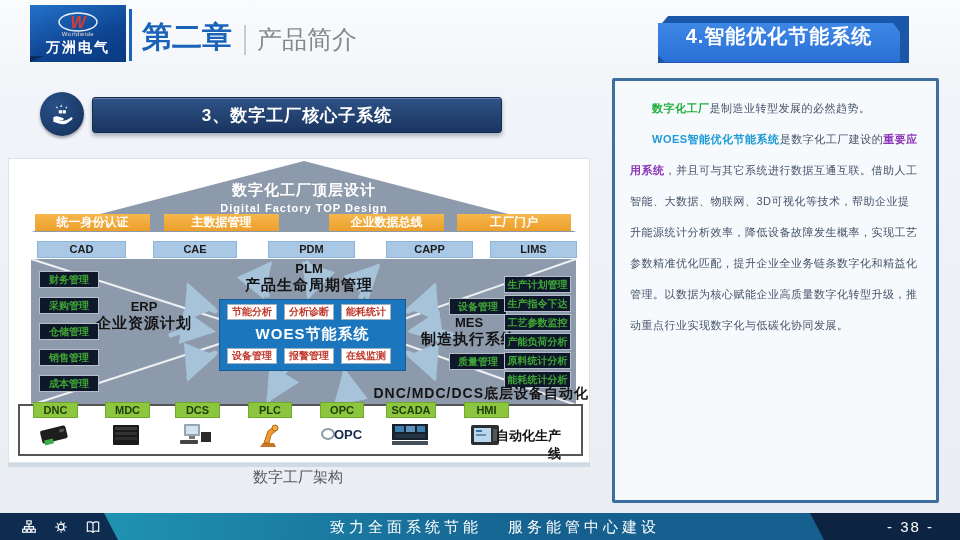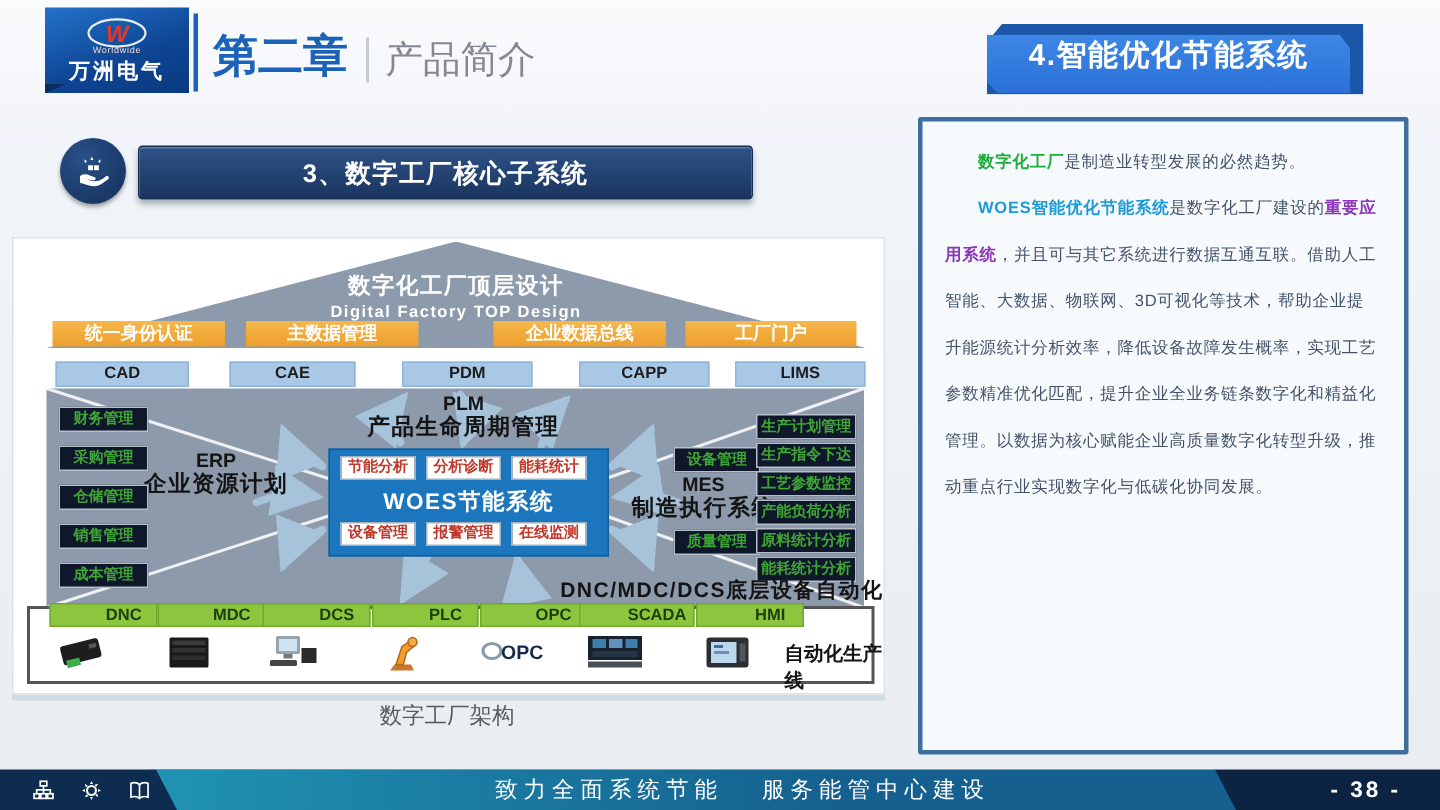--- a/index.html
+++ b/index.html
@@ -66,24 +66,24 @@
         background:#1b76bd;border:1px solid #135c96;}
   .woes-title{position:absolute;left:0;top:25px;width:100%;text-align:center;
               color:#fff;font-weight:bold;font-size:15px;letter-spacing:1px;}
   .rbox{position:absolute;width:48px;height:14px;background:#fff;border:1px solid #9fb0c0;
         text-align:center;color:#c0392b;font-weight:bold;font-size:10px;line-height:14px;}
   .bottom-layer{position:absolute;left:0;top:226px;width:580px;text-align:right;
                 color:#141414;font-weight:bold;font-size:14px;letter-spacing:1px;}
   .dev-frame{position:absolute;left:9px;top:245px;width:561px;height:48px;
              background:#fff;border:2px solid #555;}
   .gbox{position:absolute;top:243px;height:14px;background:#8cc63e;border:1px solid #72a82c;
-        text-align:center;color:#203e0c;font-weight:bold;font-size:11px;line-height:14px;padding-left:27px;}
+        text-align:center;color:#203e0c;font-weight:bold;font-size:11px;line-height:14px;}
   .dev-art{position:absolute;top:262px;width:44px;height:28px;display:flex;
            align-items:center;justify-content:center;}
-  .prodline{position:absolute;left:514px;top:268px;width:76px;text-align:left;
+  .prodline{position:absolute;left:476px;top:268px;width:76px;text-align:right;
             color:#141414;font-weight:bold;font-size:13px;}
   .caption{left:8px;top:468px;width:580px;text-align:center;font-size:15px;color:#565b61;}
 
   
   .panel{left:612px;top:78px;width:327px;height:425px;box-sizing:border-box;
          background:#f7fafc;border:3px solid #3e6e9e;border-radius:2px;
          padding:12px 15px 0 15px;overflow:hidden;}
   .panel p{margin:0;text-indent:2em;font-size:11px;line-height:31px;color:#44536a;
            letter-spacing:.5px;}
   .hl-green{color:#1fae3d;font-weight:bold;}
@@ -96,21 +96,21 @@
                background:linear-gradient(90deg,rgba(32,150,180,.95),rgba(32,150,180,0));}
   .footer-left{position:absolute;left:0;top:0;width:118px;height:27px;background:#0e2b50;
                clip-path:polygon(0 0,104px 0,118px 100%,0 100%);}
   .footer-right{position:absolute;right:0;top:0;width:150px;height:27px;background:#0d2342;
                 clip-path:polygon(0 0,100% 0,100% 100%,14px 100%);}
   .footer-icon{position:absolute;top:7px;width:14px;height:14px;}
   .slogan{position:absolute;left:330px;top:0;height:27px;line-height:27px;color:#fff;
           font-size:15px;letter-spacing:4px;}
   .slogan span{margin-right:26px;}
   .pagenum{position:absolute;right:26px;top:0;height:27px;line-height:27px;color:#fff;
-           font-size:15px;font-weight:bold;letter-spacing:2px;}
+           font-size:15px;font-weight:normal;letter-spacing:2px;}
 </style>
 </head>
 <body>
 
 <div class="slide">
 
   <div class="abs logo-box">
     <svg width="42" height="22" viewBox="0 0 42 22">
       <ellipse cx="21" cy="11" rx="19" ry="9" fill="none" stroke="#e8eef8" stroke-width="1.5"></ellipse>
       <text x="21" y="17" text-anchor="middle" font-size="16" font-weight="bold" font-style="italic" fill="#e03a2f">W</text>

